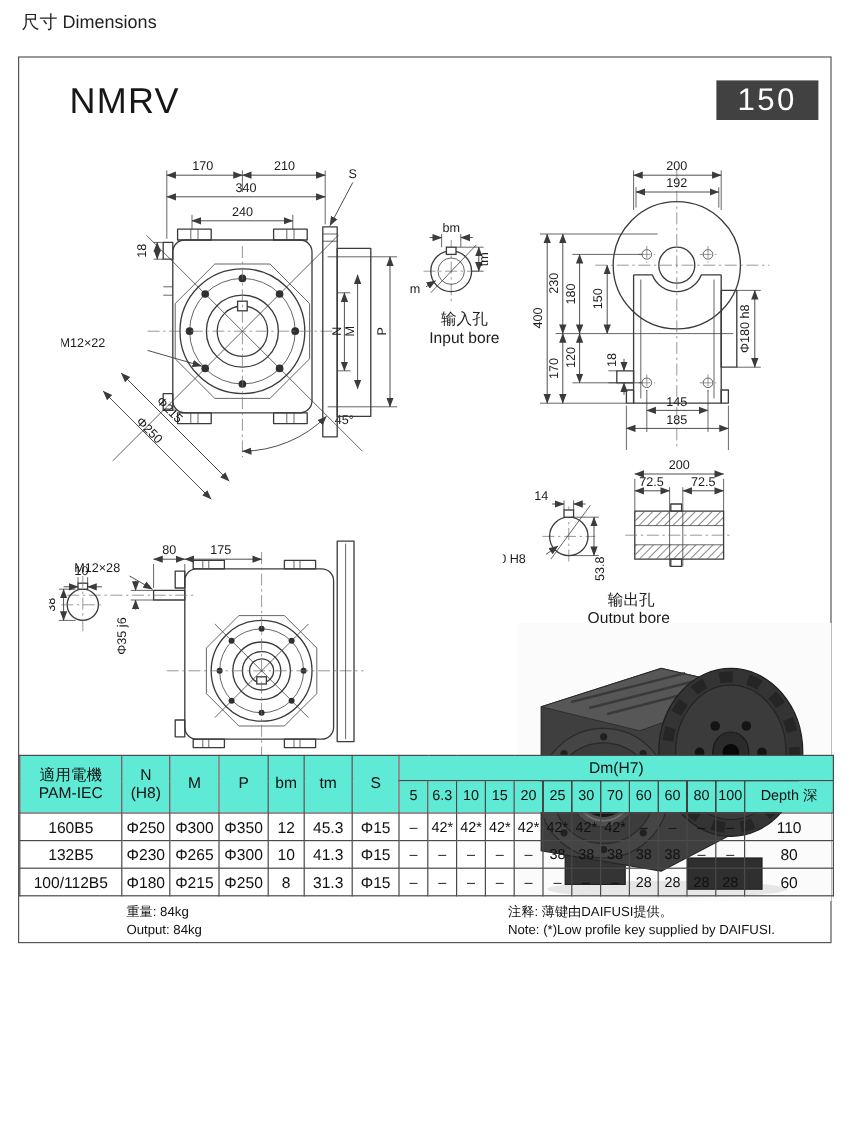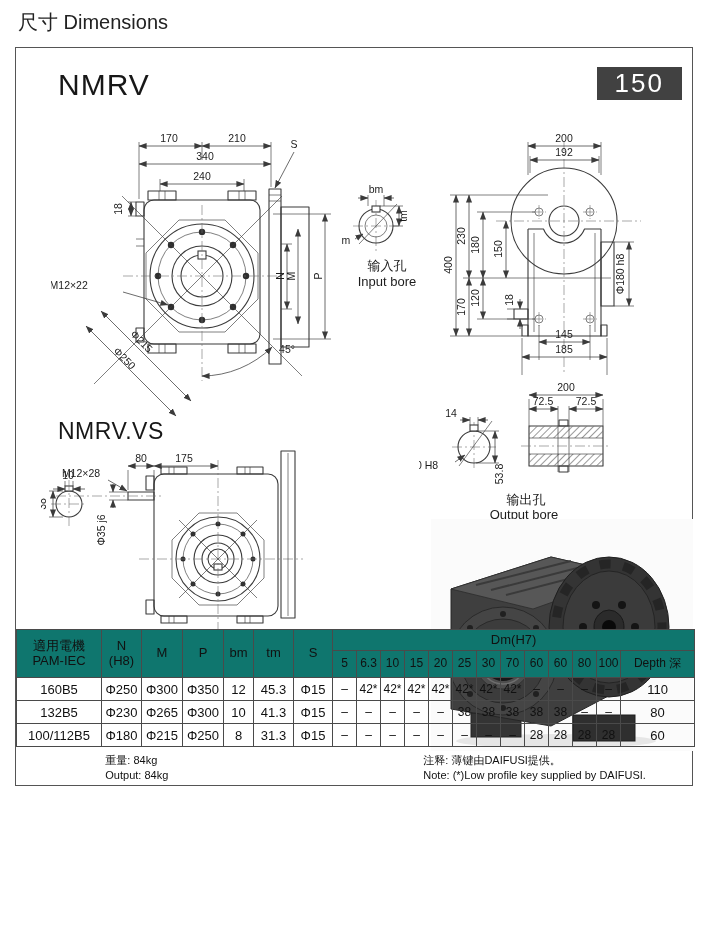--- a/index.html
+++ b/index.html
@@ -1,37 +1,37 @@
 <!DOCTYPE html>
 <html><head>
 <meta charset="utf-8">
 <style>
   html,body{margin:0;padding:0;background:#fff;}
   body{width:711px;height:937px;position:relative;font-family:"Liberation Sans",sans-serif;color:#1a1a1a;overflow:hidden;}
-  .page-label{position:absolute;left:18px;top:9px;font-size:20px;color:#222;}
+  .page-label{position:absolute;left:18px;top:9px;font-size:15px;color:#222;}
   .sheet{position:absolute;left:15px;top:47px;width:678px;height:739px;border:1.5px solid #555;box-sizing:border-box;background:#fff;}
   .abs{position:absolute;}
   .model-title{position:absolute;left:42px;top:20px;font-size:30px;letter-spacing:1px;color:#171717;}
   .model-title-vs{position:absolute;left:42px;top:370px;font-size:23px;letter-spacing:.5px;color:#171717;}
   .badge{position:absolute;right:10px;top:19px;background:#414141;color:#fff;font-size:26px;padding:1px 18px;letter-spacing:2px;}
   
   .ol{fill:none;stroke:#3b3b3b;stroke-width:1.1;stroke-linejoin:round;}
   .olw{fill:#fff;stroke:#3b3b3b;stroke-width:1.1;}
   .th{fill:none;stroke:#3b3b3b;stroke-width:.65;}
   .dim{fill:none;stroke:#3b3b3b;stroke-width:.75;marker-start:url(#ar);marker-end:url(#ar);}
   .ld{fill:none;stroke:#3b3b3b;stroke-width:.75;marker-end:url(#ar);}
   .cl{fill:none;stroke:#6f6f6f;stroke-width:.6;stroke-dasharray:10 3 2 3;}
   .dt{font-size:10.5px;fill:#1c1c1c;text-anchor:middle;font-family:"Liberation Sans",sans-serif;}
   .cap{font-size:13px;fill:#1c1c1c;text-anchor:middle;font-family:"Liberation Sans",sans-serif;}
   .dot{fill:#2f2f2f;}
   
   .tblwrap{position:absolute;left:0;right:0;bottom:0;}
   table{width:100%;border-collapse:collapse;table-layout:fixed;font-size:13px;color:#111;}
   th,td{border:1px solid #4a4a4a;text-align:center;padding:0;font-weight:normal;overflow:hidden;}
-  thead th{background:#0f766e;line-height:1.15;text-align:center;}
+  thead th{background:#5eead4;line-height:1.15;text-align:center;}
   tr.hsub th{height:26px;font-size:12px;}
   tr.h1 th{height:20px;}
   tbody td{height:22px;}
   td.sm{font-size:12px;}
   .noterow td{height:38px;border-top:1px solid #4a4a4a;}
   .notes{display:flex;justify-content:center;text-align:left;font-size:11px;line-height:1.35;padding:3px 0 0 40px;}
   .notes .nblock2{margin-left:255px;}
 </style>
 </head>
 <body>
@@ -202,21 +202,20 @@
     <line class="dim" x1="110" y1="21" x2="184" y2="21"></line>
     <text class="dt" x="147" y="17">200</text>
     <line class="dim" x1="110" y1="35" x2="139" y2="35"></line>
       <line class="dim" x1="150" y1="35" x2="184" y2="35"></line>
     <text class="dt" x="124" y="31">72.5</text>
     <text class="dt" x="167" y="31">72.5</text>
     <text class="cap" x="107" y="130">输出孔</text>
     <text class="cap" x="105" y="145" font-size="12">Output bore</text>
   </svg>
 
-  <div class="model-title-vs">NMRV.VS</div>
 
   <svg class="abs" style="left:25px;top:398px" width="295" height="215" viewBox="0 0 295 215">
     <rect class="ol" x="120" y="21" width="26" height="7"></rect>
       <rect class="ol" x="196" y="21" width="26" height="7"></rect>
     <rect class="ol" x="120" y="170" width="26" height="7"></rect>
       <rect class="ol" x="196" y="170" width="26" height="7"></rect>
     <path class="th" d="M128,21 V28 M133,21 V28 M204,21 V28 M209,21 V28 M128,170 V177 M133,170 V177 M204,170 V177 M209,170 V177"></path>
     <rect class="ol" x="105" y="30" width="8" height="14"></rect>
       <rect class="ol" x="105" y="154" width="8" height="14"></rect>
     <rect class="ol" x="113" y="28" width="124" height="142" rx="10"></rect>

